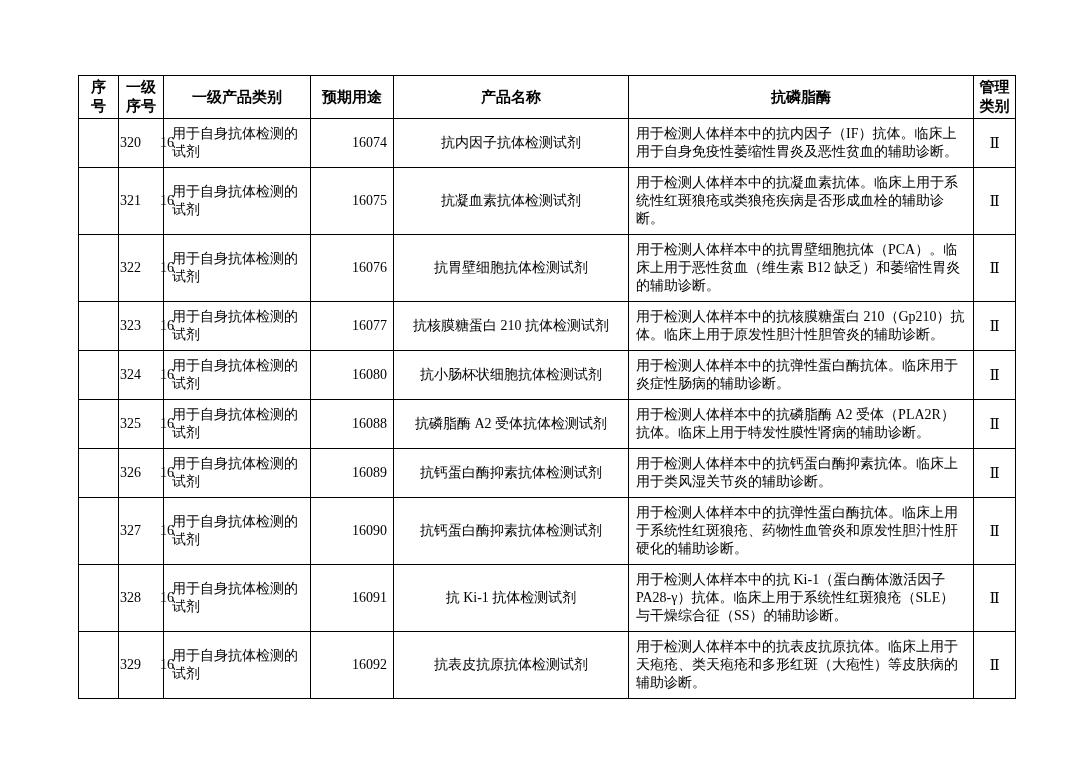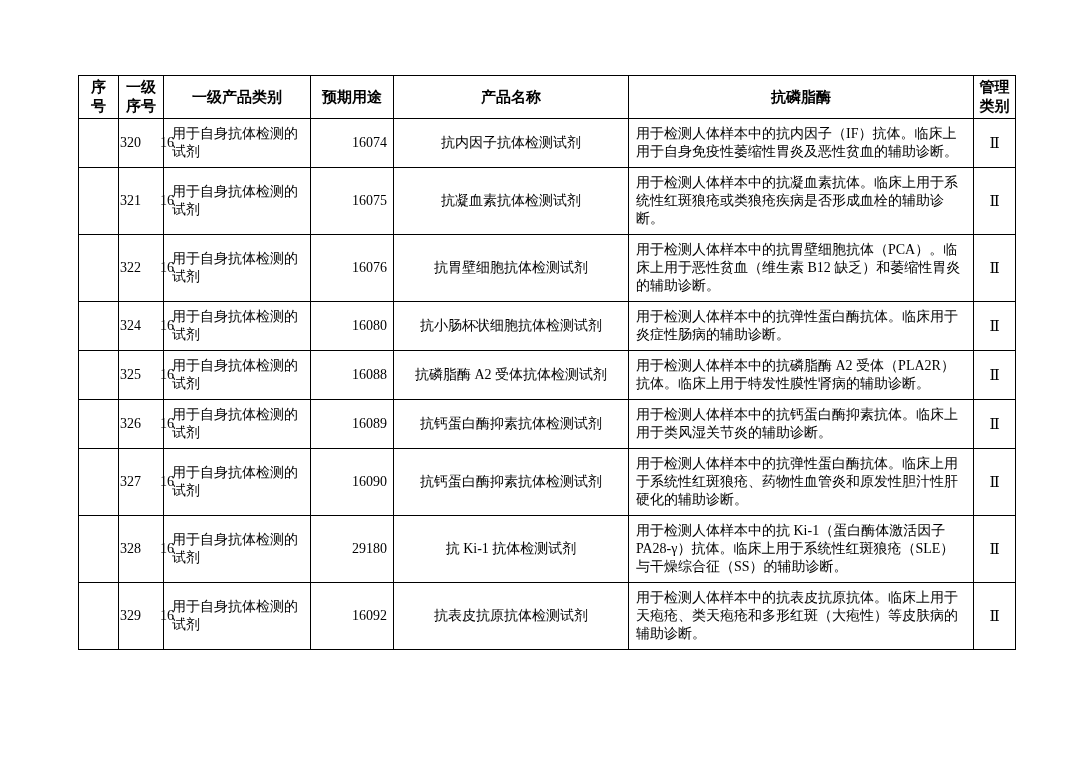--- a/index.html
+++ b/index.html
@@ -100,20 +100,29 @@
         <tr>
     <td class="center">322</td>
     <td class="center">16</td>
     <td class="cat">用于自身抗体检测的试剂</td>
     <td class="center">16076</td>
     <td class="name">抗胃壁细胞抗体检测试剂</td>
     <td class="use">用于检测人体样本中的抗胃壁细胞抗体（PCA）。临床上用于恶性贫血（维生素 B12 缺乏）和萎缩性胃炎的辅助诊断。</td>
     <td class="cls">Ⅱ</td>
   </tr>
         <tr>
+    <td class="center">323</td>
+    <td class="center">16</td>
+    <td class="cat">用于自身抗体检测的试剂</td>
+    <td class="center">16077</td>
+    <td class="name">抗核膜糖蛋白 210 抗体检测试剂</td>
+    <td class="use">用于检测人体样本中的抗核膜糖蛋白 210（Gp210）抗体。临床上用于原发性胆汁性胆管炎的辅助诊断。</td>
+    <td class="cls">Ⅱ</td>
+  </tr>
+        <tr>
     <td class="center">324</td>
     <td class="center">16</td>
     <td class="cat">用于自身抗体检测的试剂</td>
     <td class="center">16080</td>
     <td class="name">抗小肠杯状细胞抗体检测试剂</td>
     <td class="use">用于检测人体样本中的抗弹性蛋白酶抗体。临床用于炎症性肠病的辅助诊断。</td>
     <td class="cls">Ⅱ</td>
   </tr>
         <tr>
     <td class="center">325</td>
@@ -139,21 +148,21 @@
     <td class="cat">用于自身抗体检测的试剂</td>
     <td class="center">16090</td>
     <td class="name">抗钙蛋白酶抑素抗体检测试剂</td>
     <td class="use">用于检测人体样本中的抗弹性蛋白酶抗体。临床上用于系统性红斑狼疮、药物性血管炎和原发性胆汁性肝硬化的辅助诊断。</td>
     <td class="cls">Ⅱ</td>
   </tr>
         <tr>
     <td class="center">328</td>
     <td class="center">16</td>
     <td class="cat">用于自身抗体检测的试剂</td>
-    <td class="center">29180</td>
+    <td class="center">16091</td>
     <td class="name">抗 Ki-1 抗体检测试剂</td>
     <td class="use">用于检测人体样本中的抗 Ki-1（蛋白酶体激活因子 PA28-γ）抗体。临床上用于系统性红斑狼疮（SLE）与干燥综合征（SS）的辅助诊断。</td>
     <td class="cls">Ⅱ</td>
   </tr>
         <tr>
     <td class="center">329</td>
     <td class="center">16</td>
     <td class="cat">用于自身抗体检测的试剂</td>
     <td class="center">16092</td>
     <td class="name">抗表皮抗原抗体检测试剂</td>

